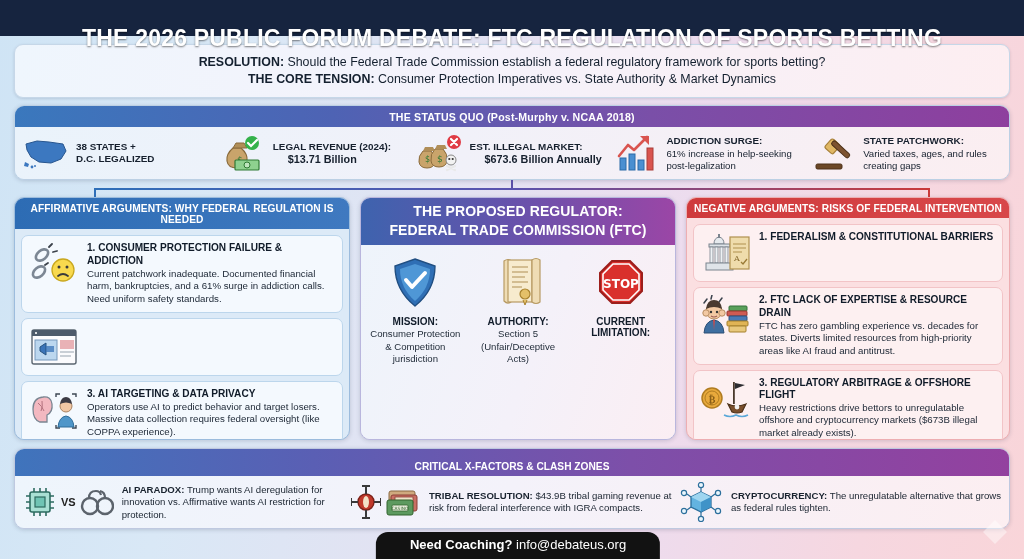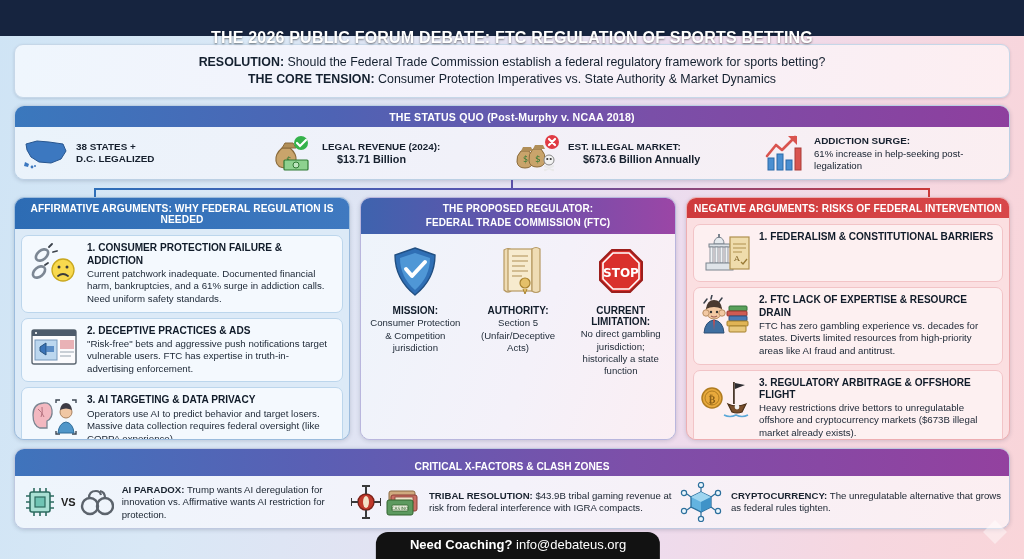--- a/index.html
+++ b/index.html
@@ -14,21 +14,21 @@
   }
 
   
   .titlebar {
     height: 36px;
     background: #16243f;
     display: flex; align-items: center; justify-content: center;
   }
   .titlebar h1 {
     color: #ffffff;
-    font-size: 16px;
+    font-size: 23px;
     font-weight: bold;
     letter-spacing: .2px;
     text-shadow: 0 1px 2px rgba(0,0,0,.5);
     white-space: nowrap;
     margin-top: 40px;
   }
 
   
   .resolution {
     margin: 8px 14px 0 14px;
@@ -94,21 +94,21 @@
   .col { border-radius: 10px; overflow: hidden; display: flex; flex-direction: column;
          box-shadow: 0 1px 4px rgba(40,50,80,.18); }
   .col-aff { flex: 0 0 336px; border: 1px solid #9cbcdd; background: #dceaf7; }
   .col-mid { flex: 0 0 316px; border: 1px solid #b9b6dd; background: #eef3fa; }
   .col-neg { flex: 1 1 auto;  border: 1px solid #edaeb2; background: #fbdfe1; }
 
   .col-head { color: #fff; font-weight: bold; font-size: 10.2px; text-align: center;
               padding: 5px 4px 4px 4px; letter-spacing: .1px; }
   .head-aff { background: linear-gradient(90deg,#2d6cb4 0%,#3f79c0 100%); }
   .head-mid { background: linear-gradient(90deg,#3e63ae 0%,#6a51ab 52%,#9b46a6 100%);
-              font-size: 10px; line-height: 1.35; padding: 4px 4px 5px 4px; }
+              font-size: 14px; line-height: 1.35; padding: 4px 4px 5px 4px; }
   .head-neg { background: linear-gradient(90deg,#cf3a3c 0%,#d8474a 100%); }
 
   .col-inner { flex: 1 1 auto; padding: 6px 6px; display: flex; flex-direction: column; gap: 5px; }
 
   
   .arg {
     display: flex; align-items: flex-start; gap: 7px;
     border-radius: 7px; padding: 6px 7px 6px 6px;
     flex: 1 1 auto;
   }
@@ -254,20 +254,33 @@
             <path d="M5 22 L14 11 L20 16 L33 3" stroke="#d9544f" stroke-width="2.6" fill="none" stroke-linecap="round" stroke-linejoin="round"></path>
             <path d="M26 2 l9 0 l0 9 z" fill="#d9544f"></path>
           </svg>
       </div>
       <div class="sq-txt">
         <div class="t">ADDICTION SURGE:</div>
         <div>61% increase in help-seeking post-legalization</div>
       </div>
     </div>
 
+    <div class="sq-item">
+      <div class="sq-ico">
+        <svg width="44" height="38" viewBox="0 0 44 38">
+            <rect x="5" y="30" width="26" height="5" rx="1.5" fill="#6b4726" stroke="#4c3119" stroke-width="1"></rect>
+            <rect x="16" y="6" width="11" height="12" rx="2" transform="rotate(42 21 12)" fill="#e0b764" stroke="#a8813a" stroke-width="1.2"></rect>
+            <rect x="19" y="13" width="22" height="5" rx="2" transform="rotate(42 30 15)" fill="#7d5330" stroke="#4c3119" stroke-width="1"></rect>
+          </svg>
+      </div>
+      <div class="sq-txt">
+        <div class="t">STATE PATCHWORK:</div>
+        <div>Varied taxes, ages, and rules creating gaps</div>
+      </div>
+    </div>
 
   </div>
 </div>
 
 <div class="connector">
   <div class="conn-stem"></div>
   <div class="conn-bar"></div>
 </div>
 
 <div class="columns">
@@ -301,24 +314,20 @@
               <rect x="3" y="4" width="44" height="6" fill="#4d5b6b"></rect>
               <circle cx="7" cy="7" r="1.1" fill="#fff"></circle>
               <rect x="6" y="14" width="22" height="20" fill="#bcd7ef" stroke="#7698bb" stroke-width="1"></rect>
               <path d="M11 21 l6 -4 l0 12 l-6 -4 z" fill="#3b74b8" stroke="#26527f" stroke-width="1"></path>
               <rect x="17" y="20" width="8" height="6" fill="#3b74b8" opacity=".75"></rect>
               <rect x="31" y="14" width="14" height="9" fill="#e9b2b6"></rect>
               <rect x="31" y="25" width="14" height="2" fill="#c9cfd6"></rect>
               <rect x="31" y="29" width="11" height="2" fill="#c9cfd6"></rect>
             </svg>
         </div>
-        <div class="arg-body">
-          <div class="arg-title">2. DECEPTIVE PRACTICES &amp; ADS</div>
-          <div class="arg-text">"Risk-free" bets and aggressive push notifications target vulnerable users. FTC has expertise in truth-in-advertising enforcement.</div>
-        </div>
       </div>
 
       <div class="arg arg-aff">
         <div class="arg-ico">
           <svg width="50" height="42" viewBox="0 0 50 42">
               <path d="M4 20 q0 -11 10 -12 q8 -1 9 7 q1 8 -5 11 l0 7 l-7 0 q-7 -2 -7 -13 z" fill="#f3b8c0" stroke="#7a8591" stroke-width="1.3"></path>
               <path d="M9 14 q4 3 6 8 M13 12 q1 6 -1 10" stroke="#b3717e" stroke-width="1" fill="none"></path>
               <path d="M27 8 l0 -3 l4 0 M47 8 l0 -3 l-4 0 M27 36 l0 3 l4 0 M47 36 l0 3 l-4 0" stroke="#3c4753" stroke-width="1.4" fill="none"></path>
               <circle cx="37" cy="17" r="6" fill="#f0c7a4" stroke="#a9825f" stroke-width="1"></circle>
               <path d="M31 15 q1 -7 6 -7 q5 0 6 7 q-6 -3 -12 0 z" fill="#3c3b44"></path>
@@ -370,21 +379,20 @@
 
       <div class="pillar">
         <div class="pillar-ico">
           <svg width="50" height="52" viewBox="0 0 50 52">
               <polygon points="16,4 34,4 46,16 46,34 34,46 16,46 4,34 4,16" fill="#d9302c" stroke="#9c1f1c" stroke-width="2"></polygon>
               <polygon points="17,7 33,7 43,17 43,33 33,43 17,43 7,33 7,17" fill="none" stroke="#fff" stroke-width="1.6"></polygon>
               <text x="25" y="31" font-size="12" font-weight="bold" fill="#fff" text-anchor="middle" font-family="DejaVu Sans">STOP</text>
             </svg>
         </div>
         <div class="pillar-t">CURRENT LIMITATION:</div>
-        <div class="pillar-d">No direct gambling jurisdiction; historically a state function</div>
       </div>
 
     </div>
   </div>
 
   <div class="col col-neg">
     <div class="col-head head-neg">NEGATIVE ARGUMENTS: RISKS OF FEDERAL INTERVENTION</div>
     <div class="col-inner">
 
       <div class="arg arg-neg">

